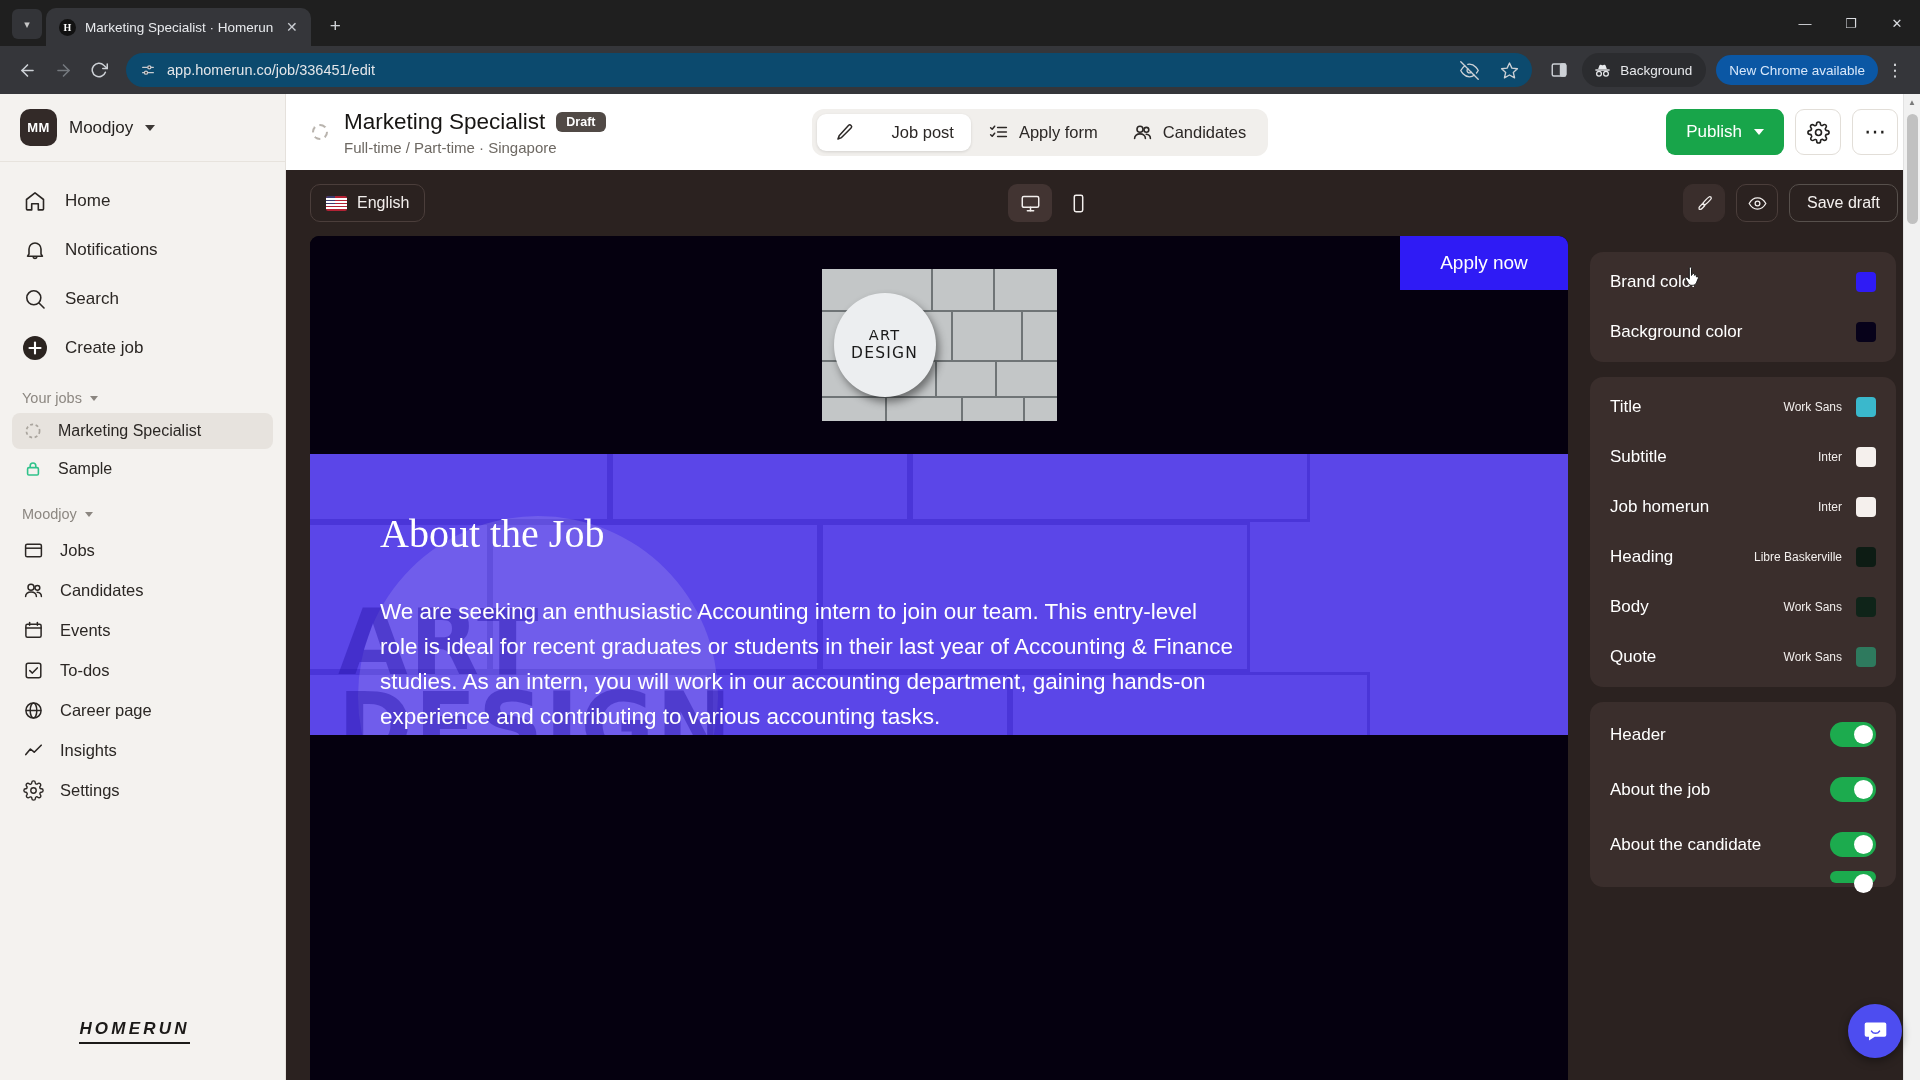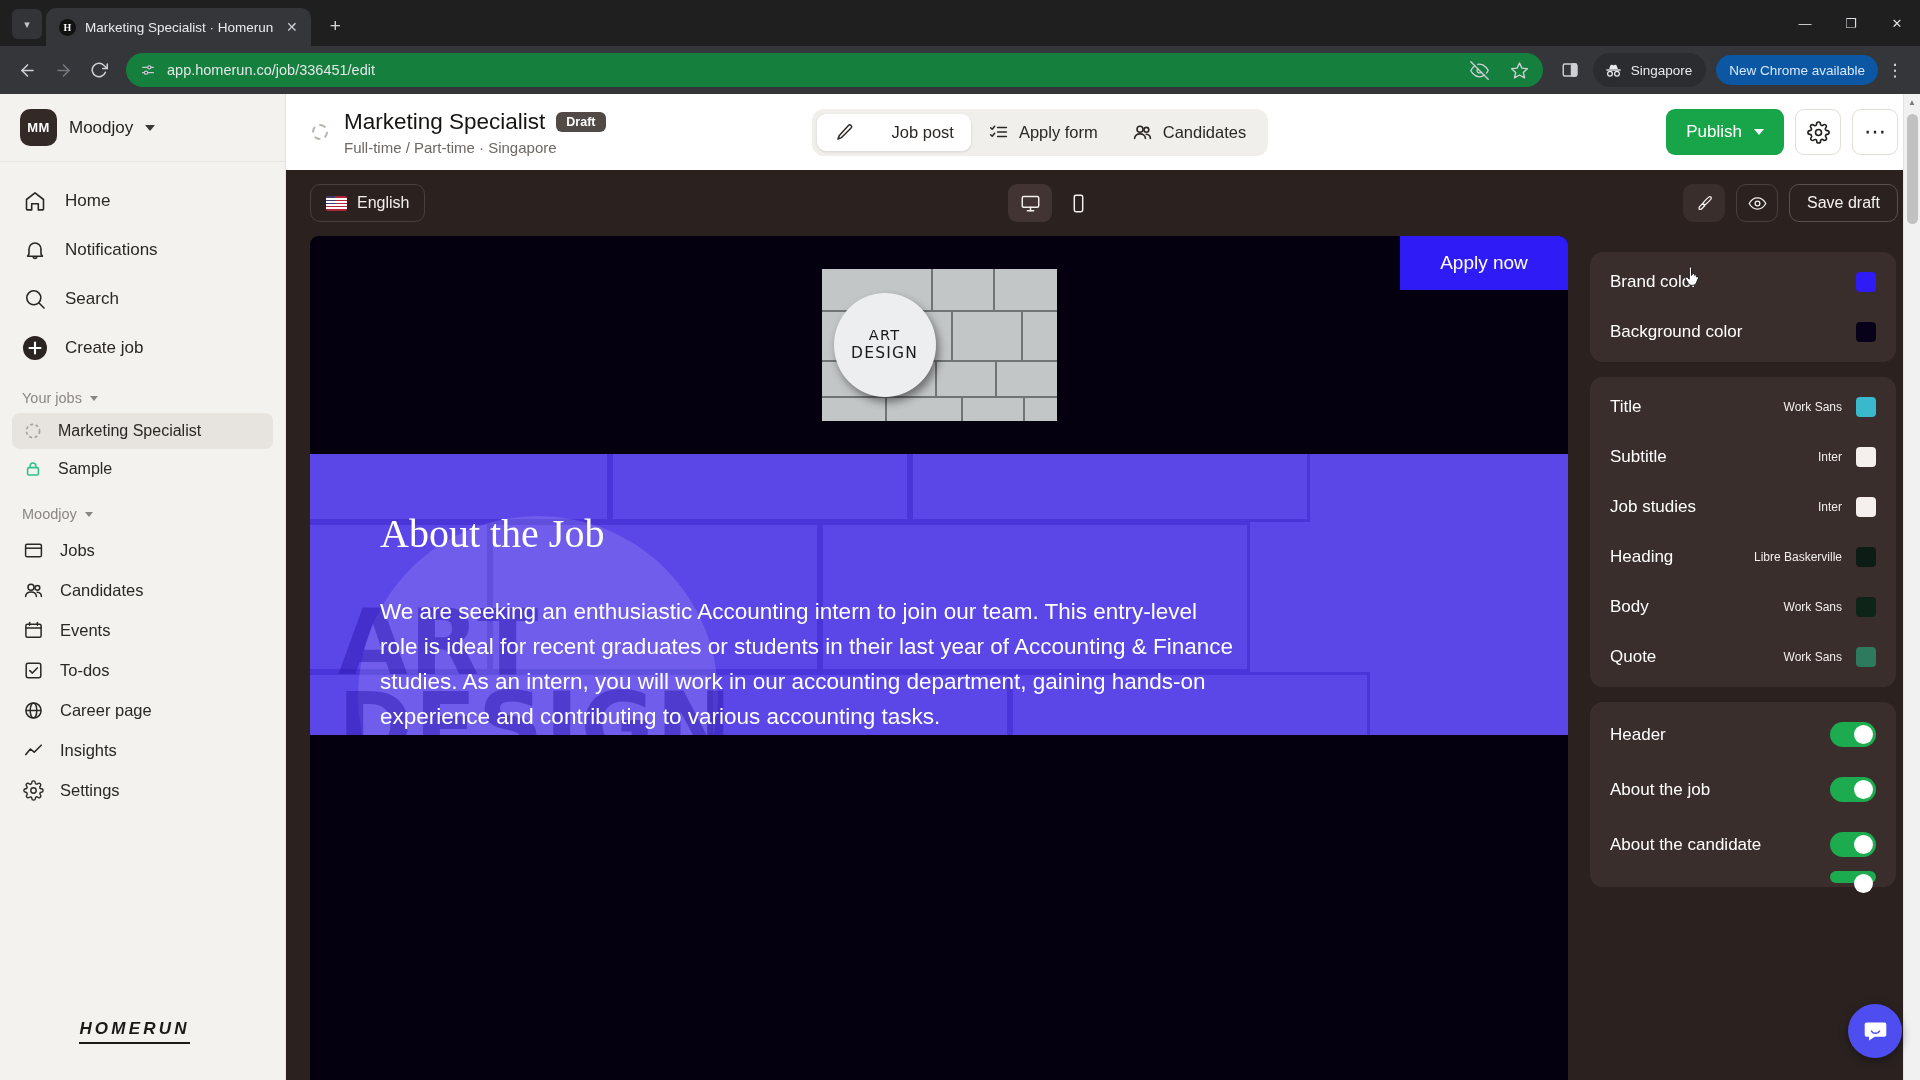--- a/index.html
+++ b/index.html
@@ -63,21 +63,21 @@
     display: flex; align-items: center; padding: 0 10px; gap: 2px;
   }
   .tb-btn {
     width: 34px; height: 34px; border-radius: 50%;
     display: flex; align-items: center; justify-content: center;
     color: #cdd1d6; flex: none;
   }
   .tb-btn.dim { color: #75797e; }
   .omnibox {
     flex: 1; height: 34px; margin: 0 8px; border-radius: 17px;
-    background: #15803d; display: flex; align-items: center;
+    background: #0c4a6e; display: flex; align-items: center;
     padding: 0 6px 0 14px; gap: 11px; min-width: 0;
   }
   .omnibox .url { color: #e4e6e9; font-size: 14.5px; flex: 1;
      white-space: nowrap; overflow: hidden; text-overflow: ellipsis; }
   .omni-icons { display: flex; align-items: center; gap: 6px; }
   .incognito-pill {
     height: 34px; border-radius: 17px; background: #2b2c2f;
     display: flex; align-items: center; gap: 8px; padding: 0 14px 0 11px;
     color: #e8eaed; font-size: 13.5px; margin-left: 4px;
   }
@@ -397,21 +397,21 @@
     </div>
     <div class="incognito-pill">
       <span style="display:flex">
         <svg width="19" height="19" viewBox="0 0 24 24" fill="none" stroke="currentColor" stroke-width="1.6">
             <path d="M6.5 10h11l-1.6-4.2a1.6 1.6 0 0 0-2-1l-1.3.5a1.6 1.6 0 0 1-1.2 0l-1.3-.5a1.6 1.6 0 0 0-2 1z" fill="currentColor" stroke="none"></path>
             <line x1="3" y1="11.4" x2="21" y2="11.4" stroke-width="1.8"></line>
             <circle cx="7.6" cy="16" r="3"></circle>
             <circle cx="16.4" cy="16" r="3"></circle>
           </svg>
       </span>
-      <span>Singapore</span>
+      <span>Background</span>
     </div>
     <div class="chrome-update">New Chrome available</div>
     <div class="kebab">⋮</div>
   </div>
 
   <div class="page">
 
     <div class="sidebar">
       <div class="org">
         <div class="org-avatar">MM</div>
@@ -752,21 +752,21 @@
                 </span>
               </div>
               <div class="crow">
                 <span class="label">Subtitle</span>
                 <span class="right">
                   <span class="fontname">Inter</span>
                   <span class="swatch" style="background:#f5f0ed"></span>
                 </span>
               </div>
               <div class="crow">
-                <span class="label">Job studies</span>
+                <span class="label">Job homerun</span>
                 <span class="right">
                   <span class="fontname">Inter</span>
                   <span class="swatch" style="background:#f5f0ed"></span>
                 </span>
               </div>
               <div class="crow">
                 <span class="label">Heading</span>
                 <span class="right">
                   <span class="fontname">Libre Baskerville</span>
                   <span class="swatch" style="background:#0d1c14"></span>

